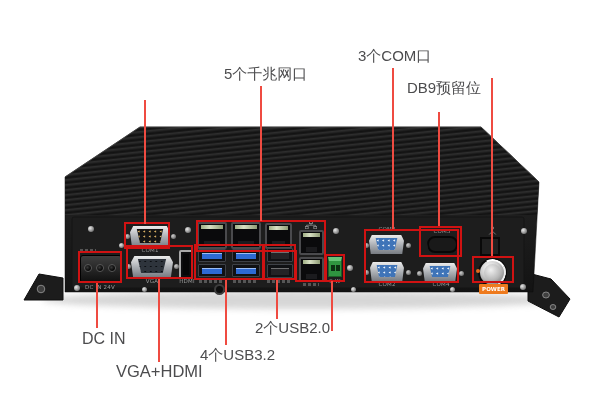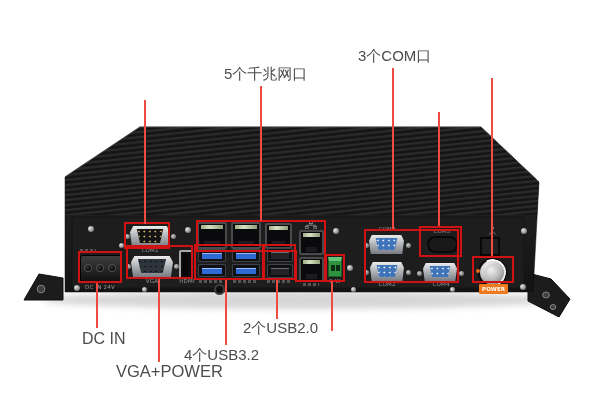--- a/index.html
+++ b/index.html
@@ -234,19 +234,20 @@
   <div class="leader" style="left:438px;top:112px;height:114px"></div>
   <div class="leader" style="left:96px;top:283px;height:45px"></div>
   <div class="leader" style="left:158px;top:279px;height:83px"></div>
   <div class="leader" style="left:225px;top:280px;height:65px"></div>
   <div class="leader" style="left:276px;top:280px;height:39px"></div>
   <div class="leader" style="left:331px;top:281px;height:50px"></div>
 
   <div class="callout" style="left:224px;top:65px">5个千兆网口</div>
   <div class="callout" style="left:358px;top:47px">3个COM口</div>
   <div class="callout" style="left:402px;top:79px;width:84px;text-align:center">
+    <div>DB9预留位</div>
   </div>
   <div class="callout" style="left:82px;top:329px;font-size:16px">DC IN</div>
-  <div class="callout" style="left:116px;top:362px;font-size:16.5px">VGA+POWER</div>
-  <div class="callout" style="left:184px;top:346px">4个USB3.2</div>
-  <div class="callout" style="left:243px;top:319px">2个USB2.0</div>
+  <div class="callout" style="left:116px;top:362px;font-size:16.5px">VGA+HDMI</div>
+  <div class="callout" style="left:200px;top:346px">4个USB3.2</div>
+  <div class="callout" style="left:255px;top:319px">2个USB2.0</div>
 
 </div>
 
 </body></html>

